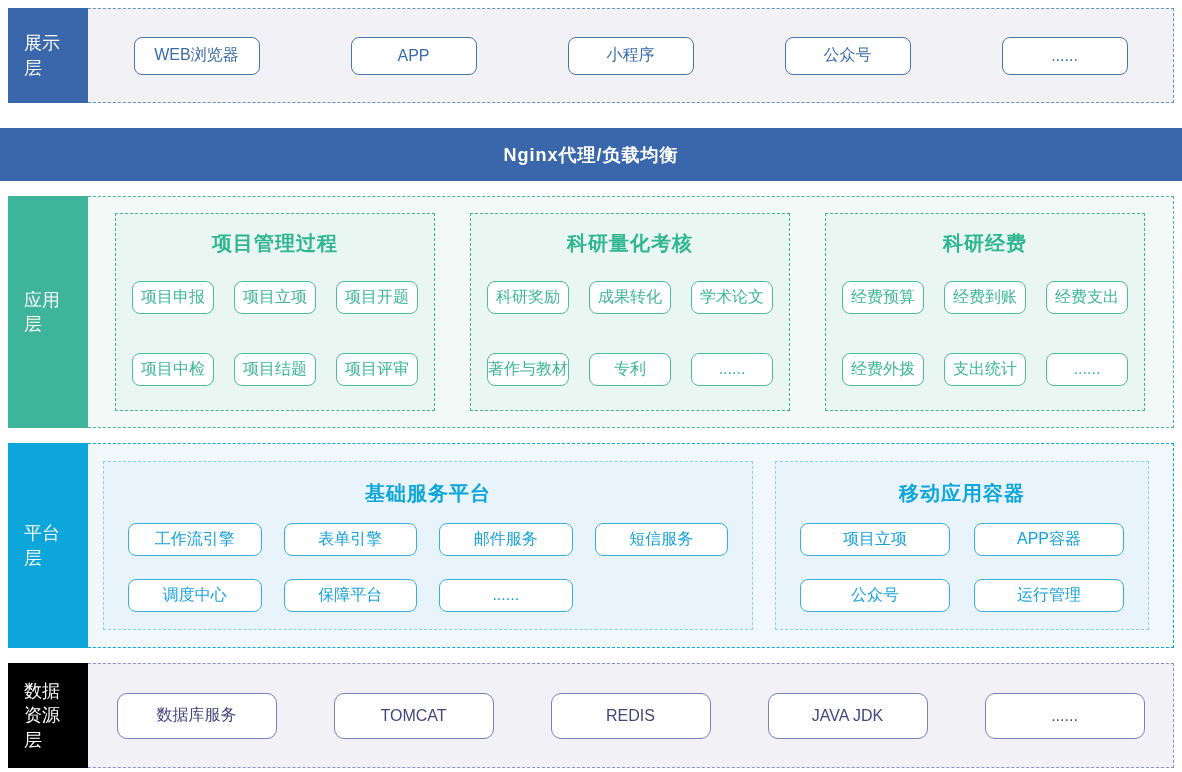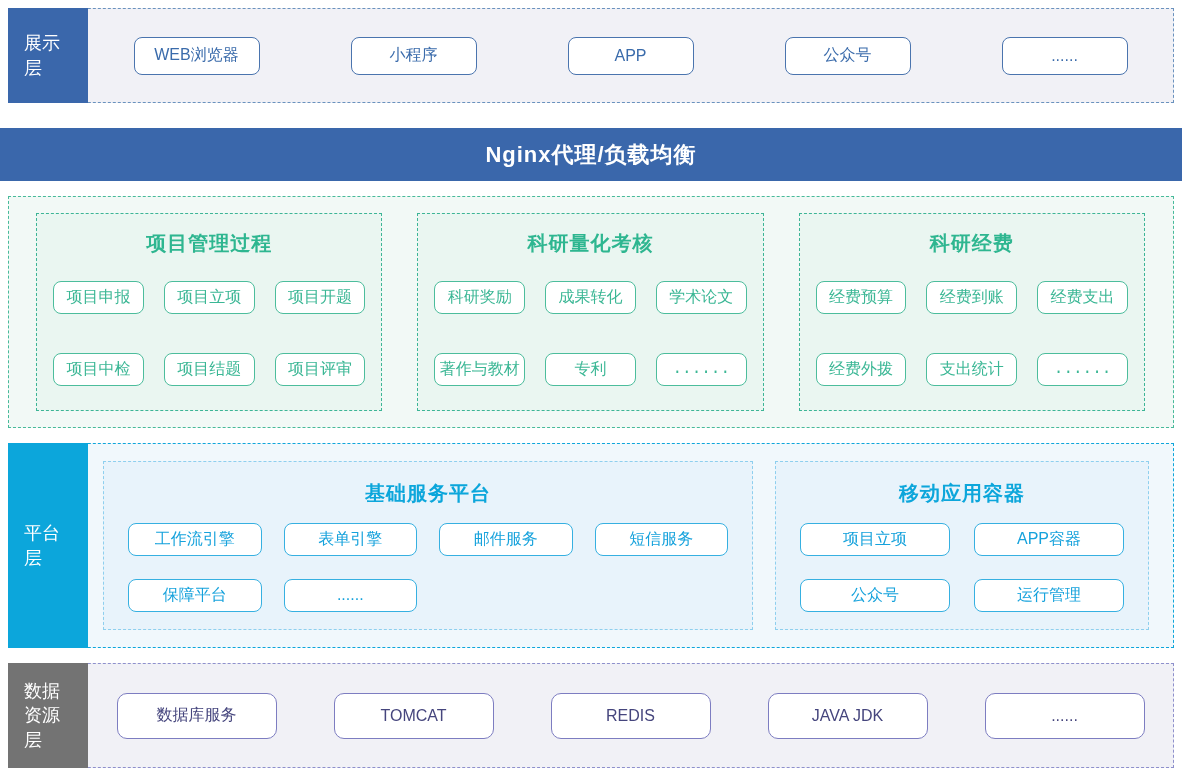--- a/index.html
+++ b/index.html
@@ -65,40 +65,39 @@
     border: 1px solid #4a74ae;
     color: #3a6bab;
   }
 
   
   .nginx-banner {
     margin-top: 25px;
     height: 53px;
     background: #3a67ab;
     color: #ffffff;
-    font-size: 22px;
+    font-size: 18px;
     font-weight: bold;
     display: flex;
     align-items: center;
     justify-content: center;
     letter-spacing: 1px;
   }
 
   
   .sec-application {
     margin-top: 15px;
     height: 232px;
     background: #f2f9f6;
     border: 1px dashed #48ba9a;
   }
   .sec-application .layer-label { background: #3eb49a; }
   .sec-application .layer-content {
     padding: 16px 28px 16px 27px;
     gap: 35px;
-    font-family: Liberation Mono, monospace;
   }
   .group {
     box-sizing: border-box;
     flex: 1;
     padding: 12px 16px;
     display: flex;
     flex-direction: column;
   }
   .group-title {
     text-align: center;
@@ -152,51 +151,52 @@
     color: #16a2dc;
   }
 
   
   .sec-data {
     margin-top: 15px;
     height: 105px;
     background: #f1f1f6;
     border: 1px dashed #8e90cc;
   }
-  .sec-data .layer-label { background: #737373; }
+  .sec-data .layer-label { background: #000000; }
   .sec-data .layer-content {
     align-items: center;
     justify-content: space-around;
   }
   .pill-purple {
     width: 160px; height: 46px;
     border: 1px solid #7d7dc1;
     color: #45457d;
     border-radius: 10px;
   }
 </style>
 </head>
 <body>
 
 <div class="canvas">
 
   <section class="layer sec-presentation">
     <div class="layer-label">展示层</div>
     <div class="layer-content">
       <div class="pill pill-blue">WEB浏览器</div>
+      <div class="pill pill-blue">APP</div>
       <div class="pill pill-blue">小程序</div>
-      <div class="pill pill-blue">APP</div>
       <div class="pill pill-blue">公众号</div>
       <div class="pill pill-blue">......</div>
     </div>
   </section>
 
   <div class="nginx-banner">Nginx代理/负载均衡</div>
 
   <section class="layer sec-application">
+    <div class="layer-label">应用层</div>
     <div class="layer-content">
 
       <div class="group group-green">
         <div class="group-title">项目管理过程</div>
         <div class="group-grid grid-2">
           <div class="pill pill-green">项目申报</div>
           <div class="pill pill-green">项目立项</div>
           <div class="pill pill-green">项目开题</div>
           <div class="pill pill-green">项目中检</div>
           <div class="pill pill-green">项目结题</div>
@@ -235,20 +235,21 @@
     <div class="layer-label">平台层</div>
     <div class="layer-content">
 
       <div class="group group-cyan group-basic">
         <div class="group-title">基础服务平台</div>
         <div class="group-grid grid-4">
           <div class="pill pill-cyan">工作流引擎</div>
           <div class="pill pill-cyan">表单引擎</div>
           <div class="pill pill-cyan">邮件服务</div>
           <div class="pill pill-cyan">短信服务</div>
+          <div class="pill pill-cyan">调度中心</div>
           <div class="pill pill-cyan">保障平台</div>
           <div class="pill pill-cyan">......</div>
         </div>
       </div>
 
       <div class="group group-cyan group-mobile">
         <div class="group-title">移动应用容器</div>
         <div class="group-grid grid-2w">
           <div class="pill pill-cyan">项目立项</div>
           <div class="pill pill-cyan">APP容器</div>

